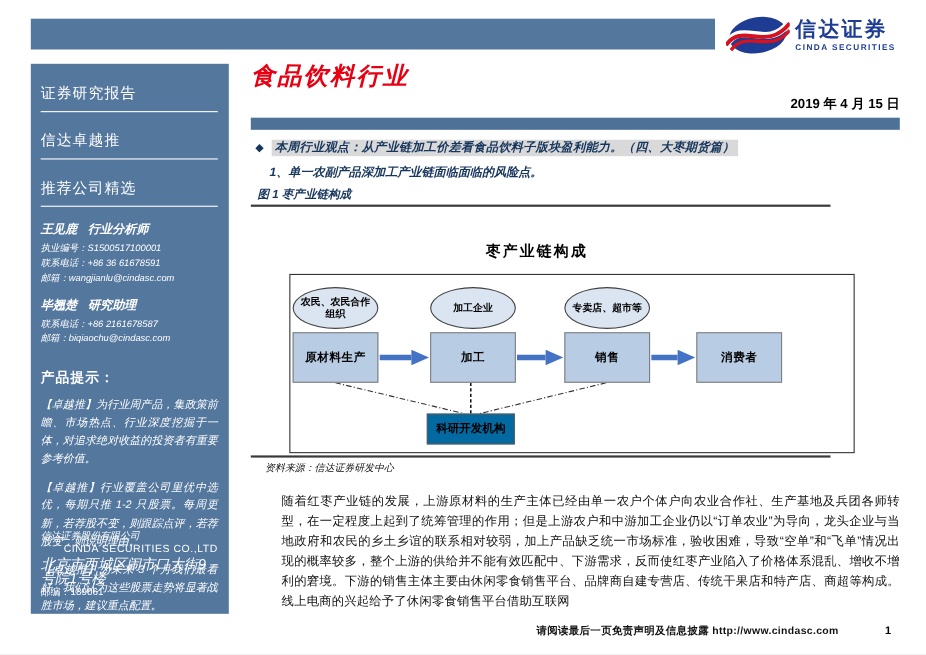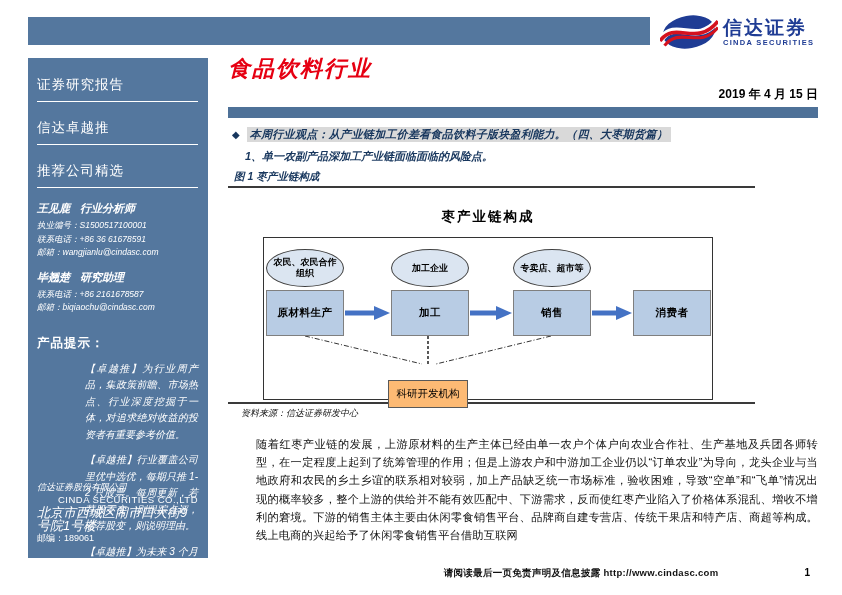--- a/index.html
+++ b/index.html
@@ -16,55 +16,55 @@
   .logo-en { font-size:7.5px; font-weight:bold; letter-spacing:1.3px; line-height:10px; }
 
   
   .sidebar { position:absolute; left:28px; top:58px; width:180px; height:500px; background:#54779E; color:#ffffff; padding:14px 10px 0 9px; }
   .nav-item { font-size:13.5px; letter-spacing:1px; padding:4px 0 7px 0; border-bottom:1.5px solid #ffffff; margin-bottom:13px; }
   .analyst { margin-top:10px; }
   .analyst-head { font-size:11px; font-weight:bold; font-style:italic; margin-bottom:3px; }
   .analyst-head .a-title { margin-left:10px; }
   .a-line { font-size:8.5px; line-height:13.5px; font-style:italic; }
   .tips-heading { margin-top:20px; font-size:12.5px; font-weight:bold; letter-spacing:1px; }
-  .tip { margin-top:9px; font-size:10px; line-height:16.5px; text-align:justify; font-style:italic; font-weight:500;margin-left:48px; }
+  .tip { margin-top:9px; font-size:10px; line-height:16.5px; text-align:justify; font-style:italic; font-weight:500; }
   .company { position:absolute; left:9px; right:10px; bottom:13px; font-style:italic; }
   .company .c1 { font-size:9px; line-height:12px; }
   .company .c2 { font-size:9.5px; line-height:13px; font-style:normal; letter-spacing:0.5px;text-align:right; }
   .company .c3 { font-size:13px; line-height:13px; }
   .company .c4 { font-size:9px; line-height:13px; font-style:normal; }
 
   
   .main { position:absolute; left:228px; top:55px; width:590px; }
   .title { color:#E60012; font-size:22px; font-weight:bold; font-style:italic; letter-spacing:2px; line-height:28px; }
   .date { text-align:right; font-size:12px; font-weight:bold; margin-top:3px; }
   .date-bar { height:11px; background:#4E7198; margin-top:4px; }
   .viewpoint { margin-top:9px; display:flex; align-items:flex-start; }
   .diamond { color:#17365D; font-size:10px; line-height:15px; margin:0 7px 0 4px; }
   .vp-text { background:#D9D9D9; color:#17365D; font-size:11px; font-weight:bold; font-style:italic; line-height:15px; padding:0 3px; letter-spacing:0.3px; }
   .sec-heading { margin-top:7px; padding-left:17px; color:#17365D; font-size:11px; font-weight:bold; font-style:italic; }
   .para { margin-top:6px; font-size:11.2px; line-height:18.2px; text-align:justify; color:#111; letter-spacing:0.2px; }
   .fig-caption { margin-top:6px; padding-left:6px; color:#17365D; font-size:10.5px; font-weight:bold; font-style:italic; }
   .rule { width:527px; height:2px; background:#3A3A3A; margin-top:2px; }
-  .fig-title { margin-top:20px; margin-left:35px; width:450px; text-align:center; font-size:13.5px; font-weight:bold; letter-spacing:2px; color:#000; }
-  .frame { position:relative; margin-left:35px; margin-top:11px; width:450px; height:163px; border:1px solid #333333; background:#ffffff; }
+  .fig-title { margin-top:32px; margin-left:35px; width:450px; text-align:center; font-size:13.5px; font-weight:bold; letter-spacing:2px; color:#000; }
+  .frame { position:relative; margin-left:35px; margin-top:11px; width:514px; height:163px; border:1px solid #333333; background:#ffffff; }
   .enode { position:absolute; top:11px; width:78px; height:38px; background:#DBE5F1; border:1px solid #404040; border-radius:50%; display:flex; align-items:center; justify-content:center; text-align:center; font-size:9px; line-height:11px; font-weight:600; padding:2px 5px; }
   .e1 { left:2px; } .e2 { left:127px; } .e3 { left:249px; }
   .rnode { position:absolute; top:52px; width:78px; height:46px; background:#B8CCE4; border:1px solid #7F7F7F; display:flex; align-items:center; justify-content:center; font-size:10.5px; font-weight:600; letter-spacing:0.5px; }
   .r1 { left:2px; } .r2 { left:127px; } .r3 { left:249px; } .r4 { left:369px; }
   .arrow { position:absolute; top:68px; height:14px; }
   .a1 { left:81px; width:45px; } .a2 { left:206px; width:42px; } .a3 { left:328px; width:40px; }
   .dots { position:absolute; left:0; top:0; width:450px; height:163px; pointer-events:none; }
-  .gnode { position:absolute; left:124px; top:126px; width:80px; height:28px; background:#fdba74; border:1px solid #595959; display:flex; align-items:center; justify-content:center; font-size:10.5px; font-weight:400;margin-top:16px; }
+  .gnode { position:absolute; left:124px; top:126px; width:80px; height:28px; background:#0369a1; border:1px solid #595959; display:flex; align-items:center; justify-content:center; font-size:10.5px; font-weight:700; }
   .rule-bottom { margin-top:2px; }
   .source { margin-top:3px; padding-left:13px; font-size:9px; font-style:italic; color:#111; }
   .para2 { margin-top:15px;margin-left:28px; }
 
   
-  .footer { position:absolute; left:228px; top:567px; width:590px; display:flex; justify-content:flex-end; align-items:baseline;gap:44px; }
+  .footer { position:absolute; left:228px; top:567px; width:590px; display:flex; justify-content:flex-end; align-items:baseline; }
   .disclaimer { font-size:9.5px; font-weight:600; color:#111; letter-spacing:0.3px; }
   .pagenum { font-size:10px; font-weight:bold; margin-left:42px; margin-right:8px; }
 </style>
 </head>
 <body>
 
 <div id="page">
 
   <div class="topbar"></div>
 

